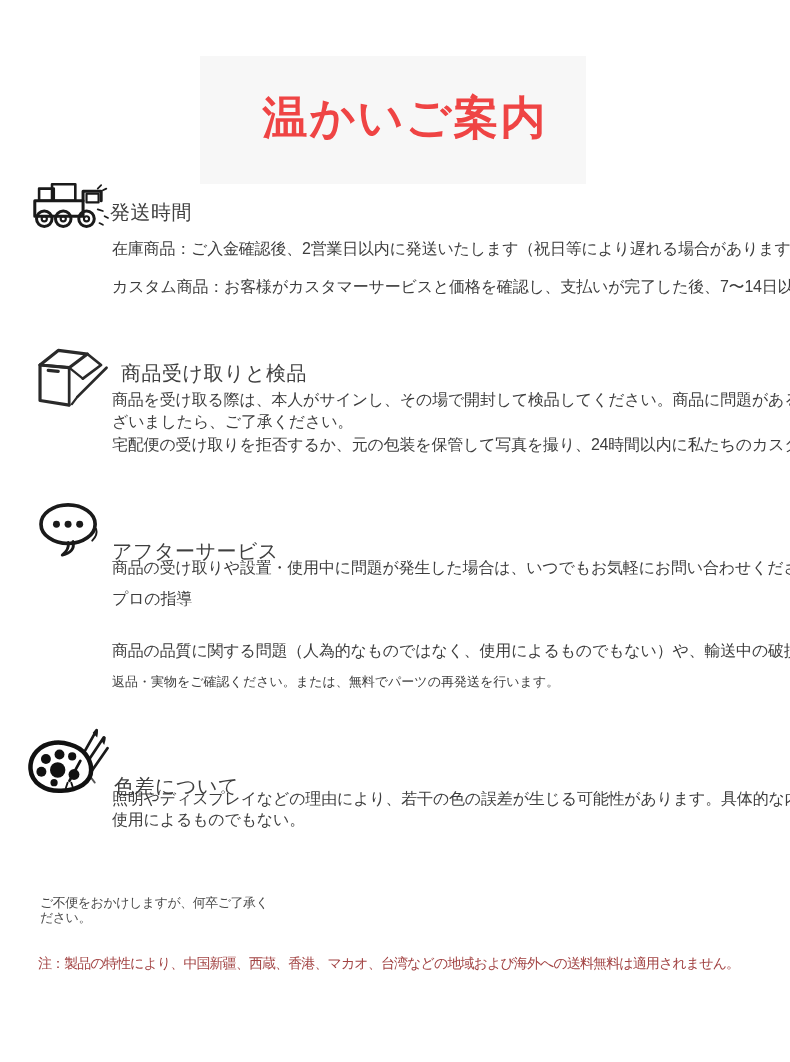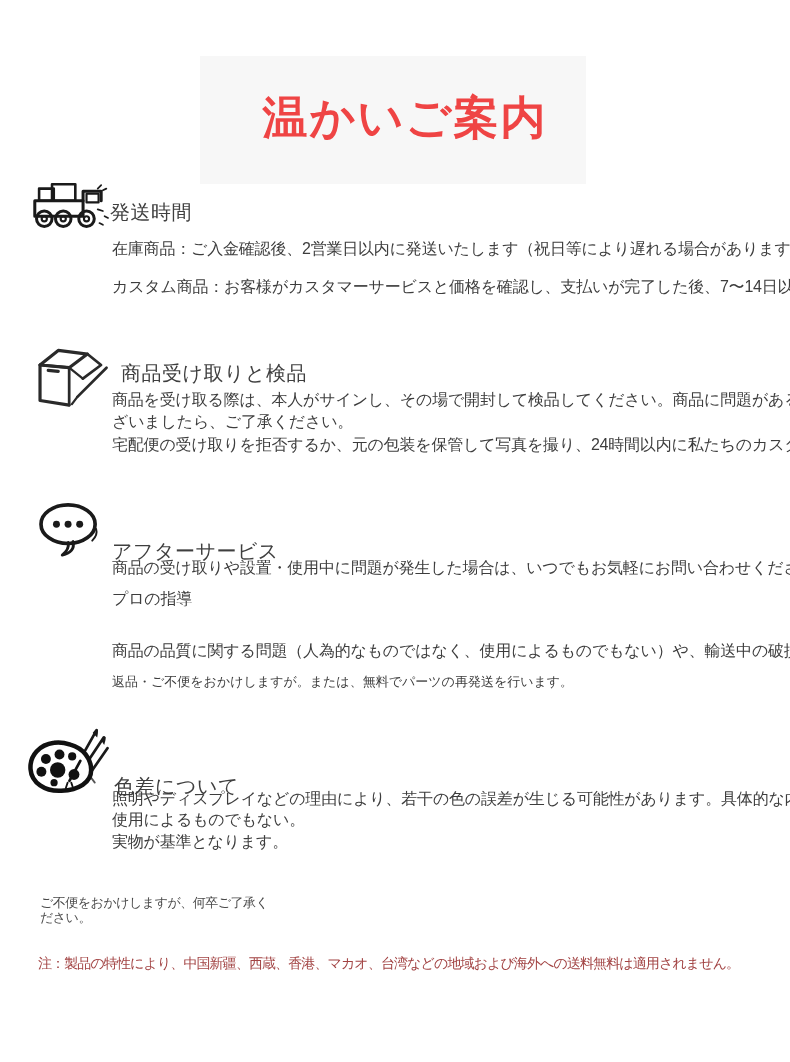--- a/index.html
+++ b/index.html
@@ -128,21 +128,21 @@
       <circle cx="21" cy="25" r="3.6" fill="#1a1a1a"></circle>
       <circle cx="33" cy="25" r="3.6" fill="#1a1a1a"></circle>
       <circle cx="45" cy="25" r="3.6" fill="#1a1a1a"></circle>
       <path d="M62,30 Q64,36 58,42" stroke="#1a1a1a" stroke-width="2" fill="none" stroke-linecap="round"></path>
     </svg>
   </span>
   <div class="sec-heading" style="left:112px; top:520px;margin-top:18px;">アフターサービス</div>
   <div class="body-line" style="top:557px;">商品の受け取りや設置・使用中に問題が発生した場合は、いつでもお気軽にお問い合わせください。</div>
   <div class="body-line" style="top:590px;font-family:Liberation Mono, monospace;">プロの指導</div>
   <div class="body-line" style="top:640px;">商品の品質に関する問題（人為的なものではなく、使用によるものでもない）や、輸送中の破損</div>
-  <div class="small-line" style="top:673px;">返品・ご不便をおかけしますが。または、無料でパーツの再発送を行います。</div>
+  <div class="small-line" style="top:673px;">返品・実物をご確認ください。または、無料でパーツの再発送を行います。</div>
 
   <span class="icon" style="left:26px; top:724px;">
     <svg width="86" height="72" viewBox="0 0 95 78" fill="none">
       <path d="M60,38 L78,6 M66,44 L86,14 M72,52 L90,26" stroke="#1a1a1a" stroke-width="3" stroke-linecap="round"></path>
       <path d="M75,9 Q80,2 78,12 Z M84,17 Q89,10 86,20 Z" fill="#1a1a1a" stroke="#1a1a1a" stroke-width="2"></path>
       <path d="M57,46 L64,58 M70,56 L76,64" stroke="#555555" stroke-width="2" stroke-linecap="round"></path>
       <path d="M31,20 C15,22 4,34 5,49 C6,64 21,74 39,73 C58,72 72,64 72,50 C72,37 63,26 49,22 C43,20 37,19 31,20 Z" fill="#ffffff" stroke="#111111" stroke-width="5"></path>
       <circle cx="22" cy="38" r="5.5" fill="#111111"></circle>
       <circle cx="37" cy="33" r="5.5" fill="#111111"></circle>
       <circle cx="51" cy="35" r="4.5" fill="#111111"></circle>
@@ -150,19 +150,18 @@
       <circle cx="35" cy="50" r="8.5" fill="#111111"></circle>
       <circle cx="53" cy="55" r="6" fill="#111111"></circle>
       <circle cx="31" cy="64" r="4" fill="#111111"></circle>
       <path d="M60,40 L48,62" stroke="#111111" stroke-width="3" stroke-linecap="round"></path>
       <path d="M46,64 L44,70 M50,64 L52,70" stroke="#111111" stroke-width="2" stroke-linecap="round"></path>
     </svg>
   </span>
   <div class="sec-heading" style="left:114px; top:759px;margin-top:14px;">色差について</div>
   <div class="body-line" style="top:788px;">照明やディスプレイなどの理由により、若干の色の誤差が生じる可能性があります。具体的な内容は</div>
   <div class="body-line" style="top:809px;">使用によるものでもない。</div>
-  <div class="body-line" style="top:831px;">実物が基準となります。</div>
 
   <div class="warning-line" style="top:915px;margin-top:40px;">注：製品の特性により、中国新疆、西蔵、香港、マカオ、台湾などの地域および海外への送料無料は適用されません。</div>
   <div class="apology-line" style="top:895px;">ご不便をおかけしますが、何卒ご了承く</div>
   <div class="apology-line" style="top:910px;">ださい。</div>
 
 </div>
 
 </body></html>

